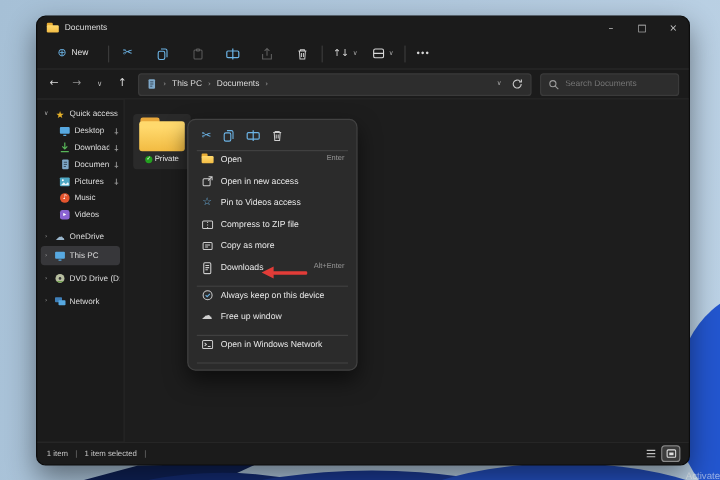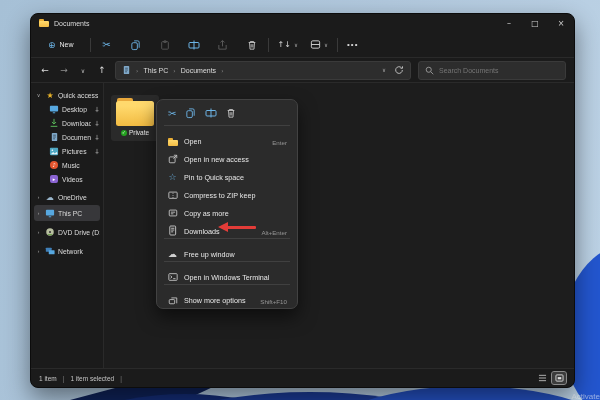--- a/index.html
+++ b/index.html
@@ -38,21 +38,21 @@
   
   .addressrow{height:24px;display:flex;align-items:center;padding:0 8px;gap:7px;flex:none;border-bottom:1px solid #2a2a2a;}
   .nav{font-size:9px;color:#dcdcdc;width:12px;text-align:center;}
   .nav.fwd{color:#8f8f8f;}
   .nav.small{font-size:6px;color:#bdbdbd;}
   .boxfield{height:19px;background:#2d2d2d;border:1px solid #3a3a3a;border-radius:3px;
             display:flex;align-items:center;padding:0 6px;box-sizing:border-box;font-size:7px;}
   .breadcrumb{flex:1;gap:5px;color:#dddddd;}
   .crumb-sep{color:#9a9a9a;font-size:6px;}
   .crumb-right{margin-left:auto;display:flex;align-items:center;gap:8px;}
-  .searchbox{width:148px;gap:5px;}
+  .searchbox{width:116px;gap:5px;}
   .searchbox input{background:transparent;border:none;outline:none;color:#9c9c9c;font-size:7px;width:100%;
                    font-family:"Liberation Sans",sans-serif;padding:0;}
   
   .body{flex:1;display:flex;min-height:0;position:relative;}
   .sidebar{width:73px;flex:none;border-right:1px solid #2a2a2a;padding-top:5px;box-sizing:border-box;overflow:hidden;}
   .srow{display:flex;align-items:center;height:14px;padding:0 3px 0 4px;gap:3px;font-size:6.8px;color:#dddddd;white-space:nowrap;}
   .srow .schev{width:7px;font-size:5px;color:#b0b0b0;text-align:center;flex:none;}
   .srow.child{padding-left:18px;}
   .srow .sicon{width:10px;flex:none;display:flex;justify-content:center;}
   .srow .slabel{overflow:hidden;text-overflow:clip;}
@@ -71,21 +71,21 @@
   .folder-lg{width:38px;height:28px;position:relative;}
   .folder-lg:before{content:"";position:absolute;left:1px;top:0;width:16px;height:6px;background:#e9a83b;border-radius:2px 2px 0 0;}
   .folder-lg:after{content:"";position:absolute;left:0;top:3px;width:38px;height:25px;background:linear-gradient(#ffd96d 20%,#f2bb42);border-radius:2.5px;}
   .tile-label{margin-top:3px;display:flex;align-items:center;gap:2px;font-size:6.5px;color:#e8e8e8;}
   .sync-dot{width:6px;height:6px;border-radius:50%;background:#23a11f;color:#fff;font-size:4.5px;line-height:6px;text-align:center;}
   
   .menu{position:absolute;left:52px;top:16px;width:142px;background:#2b2b2b;border:1px solid #424242;
         border-radius:7px;box-shadow:0 8px 18px rgba(0,0,0,.55);padding:3px 4px;box-sizing:border-box;z-index:5;}
   .menu-iconrow{height:20px;display:flex;align-items:center;gap:9px;padding-left:7px;}
   .mdiv{height:1px;background:#404040;margin:2px 3px;}
-  .mitem{height:18px;display:flex;align-items:flex-end;gap:6px;padding:0 6px;border-radius:3px;position:relative;}
+  .mitem{height:18px;display:flex;align-items:flex-start;gap:6px;padding:0 6px;border-radius:3px;position:relative;}
   .mitem .micon{width:11px;flex:none;display:flex;justify-content:center;}
   .mitem .mlabel{font-size:7.2px;color:#e8e8e8;white-space:nowrap;}
   .mitem .mshort{margin-left:auto;font-size:6.2px;color:#969696;white-space:nowrap;}
   .mini-folder{width:10px;height:8px;position:relative;}
   .mini-folder:before{content:"";position:absolute;left:0;top:0;width:5px;height:3px;background:#e9ae35;border-radius:1px 1px 0 0;}
   .mini-folder:after{content:"";position:absolute;left:0;top:1.5px;width:10px;height:6.5px;background:linear-gradient(#ffd96d,#f3bd45);border-radius:1px;}
   .mstar{font-size:9px;color:#6cb4e6;}
   .mcloud{font-size:9px;color:#cfcfcf;}
   
   .red-arrow{position:absolute;left:57px;top:4px;width:38px;height:10px;}
@@ -380,31 +380,31 @@
             <svg width="10" height="10" viewBox="0 0 12 12" fill="none" stroke="#cfcfcf" stroke-width="1">
                 <rect x="1.5" y="3.5" width="7" height="7" rx="1"></rect>
                 <path d="M7 1.5h3.5V5M10.5 1.5L6.5 5.5"></path>
               </svg>
           </span>
           <span class="mlabel">Open in new access</span>
           <span class="mshort"></span>
         </div>
         <div class="mitem">
           <span class="micon mstar glyph">☆</span>
-          <span class="mlabel">Pin to Quick space</span>
+          <span class="mlabel">Pin to Videos access</span>
           <span class="mshort"></span>
         </div>
         <div class="mitem">
           <span class="micon">
             <svg width="10" height="10" viewBox="0 0 12 12" fill="none" stroke="#cfcfcf" stroke-width="1">
                 <rect x="1" y="2.5" width="10" height="7.5" rx="1"></rect>
                 <path d="M6 3.5v1M6 6v1M6 8.5v1" stroke-dasharray="1 1"></path>
               </svg>
           </span>
-          <span class="mlabel">Compress to ZIP keep</span>
+          <span class="mlabel">Compress to ZIP file</span>
           <span class="mshort"></span>
         </div>
         <div class="mitem">
           <span class="micon">
             <svg width="10" height="10" viewBox="0 0 12 12" fill="none" stroke="#cfcfcf" stroke-width="1">
                 <rect x="1.5" y="2.5" width="9" height="7" rx="1"></rect>
                 <path d="M3.5 5h5M3.5 7h3"></path>
               </svg>
           </span>
           <span class="mlabel">Copy as more</span>
@@ -420,48 +420,48 @@
           <span class="mlabel">Downloads</span>
           <span class="red-arrow">
             <span class="head"></span>
               <span class="shaft"></span>
           </span>
           <span class="mshort">Alt+Enter</span>
         </div>
         <div class="mdiv"></div>
 
         <div class="mitem">
+          <span class="micon">
+            <svg width="10" height="10" viewBox="0 0 12 12" fill="none" stroke="#6cb4e6" stroke-width="1">
+                <circle cx="6" cy="6" r="4.5" stroke="#cfcfcf"></circle>
+                <path d="M4 6l1.5 1.5L8.3 4.6"></path>
+              </svg>
+          </span>
+          <span class="mlabel">Always keep on this device</span>
+          <span class="mshort"></span>
+        </div>
+        <div class="mitem">
           <span class="micon mcloud glyph">☁</span>
           <span class="mlabel">Free up window</span>
           <span class="mshort"></span>
         </div>
         <div class="mdiv"></div>
 
         <div class="mitem">
           <span class="micon">
             <svg width="10" height="10" viewBox="0 0 12 12" fill="none" stroke="#cfcfcf" stroke-width="1">
                 <rect x="1" y="2" width="10" height="8" rx="1"></rect>
                 <path d="M3 4.5l1.8 1.5L3 7.5M6.2 8h2.8"></path>
               </svg>
           </span>
-          <span class="mlabel">Open in Windows Terminal</span>
+          <span class="mlabel">Open in Windows Network</span>
           <span class="mshort"></span>
         </div>
         <div class="mdiv"></div>
 
-        <div class="mitem">
-          <span class="micon">
-            <svg width="10" height="10" viewBox="0 0 12 12" fill="none" stroke="#cfcfcf" stroke-width="1">
-                <path d="M4 3.5h6.5V10"></path>
-                <rect x="1.5" y="5.5" width="6.5" height="5" rx="1"></rect>
-              </svg>
-          </span>
-          <span class="mlabel">Show more options</span>
-          <span class="mshort">Shift+F10</span>
-        </div>
       </div>
     </div>
   </div>
 
   <div class="statusbar">
     <span>1 item</span>
     <span class="sb-div">|</span>
     <span>1 item selected</span>
     <span class="sb-div">|</span>
     <span class="sb-views">

